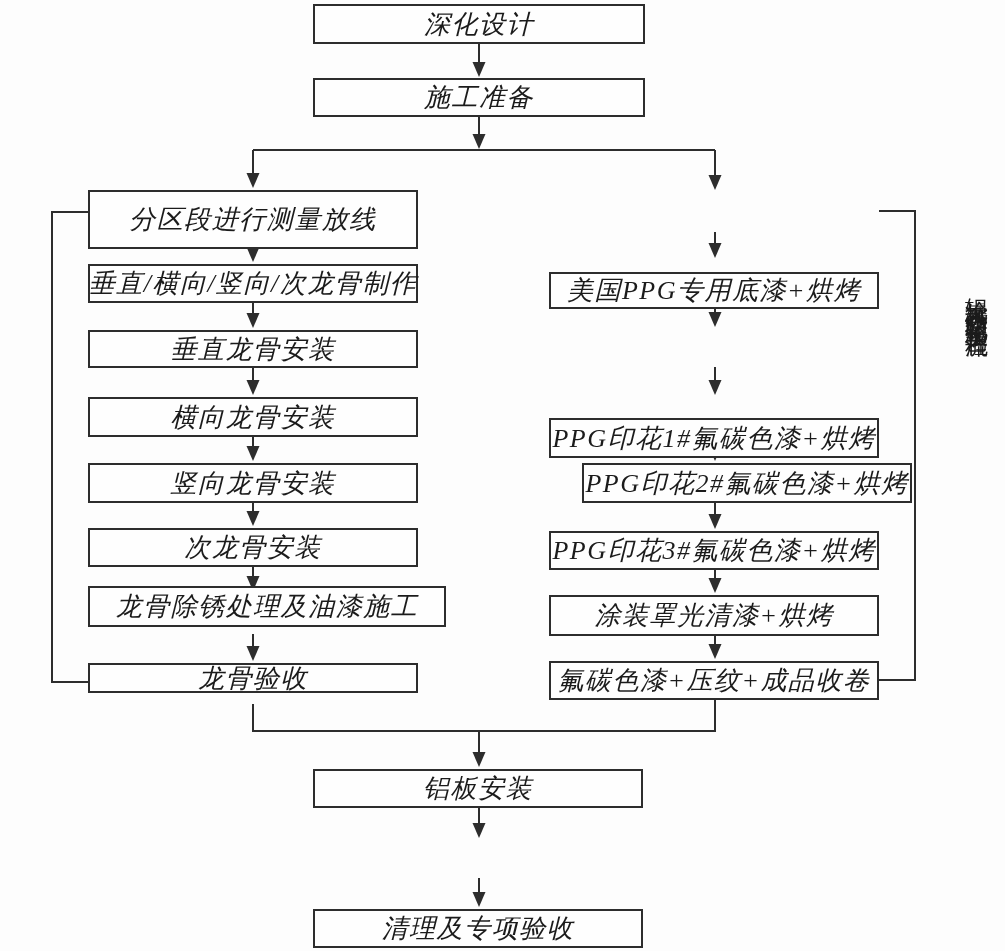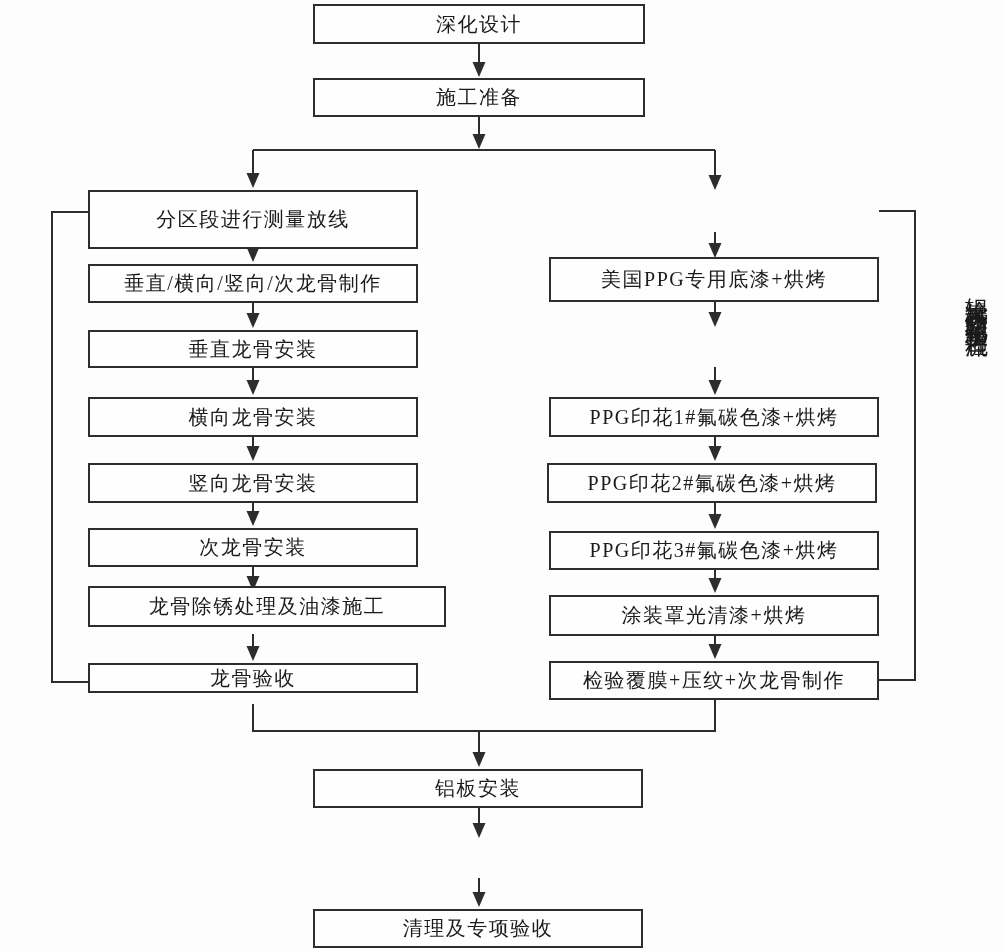--- a/index.html
+++ b/index.html
@@ -32,24 +32,25 @@
     stroke: none;
   }
   .node {
     position: absolute;
     box-sizing: border-box;
     border: 2px solid var(--line, #2d2d2d);
     background: var(--box_fill, #fefefe);
     display: flex;
     align-items: center;
     justify-content: center;
-    font-size: 20px;
+    font-size: 26px;
     letter-spacing: 1.5px;
     white-space: nowrap;
     color: var(--text, #1b1b1b);
+    font-style: italic;
   }
   .side-label {
     position: absolute;
     left: 961px;
     top: 279px;
     writing-mode: vertical-rl;
     text-orientation: upright;
     font-size: 23px;
     letter-spacing: 3px;
     color: var(--text, #1b1b1b);
@@ -120,25 +121,25 @@
 
   <div class="node" style="left:88px;top:190px;width:330px;height:59px">分区段进行测量放线</div>
   <div class="node" style="left:88px;top:264px;width:330px;height:39px">垂直/横向/竖向/次龙骨制作</div>
   <div class="node" style="left:88px;top:330px;width:330px;height:38px">垂直龙骨安装</div>
   <div class="node" style="left:88px;top:397px;width:330px;height:40px">横向龙骨安装</div>
   <div class="node" style="left:88px;top:463px;width:330px;height:40px">竖向龙骨安装</div>
   <div class="node" style="left:88px;top:528px;width:330px;height:39px">次龙骨安装</div>
   <div class="node" style="left:88px;top:586px;width:358px;height:41px">龙骨除锈处理及油漆施工</div>
   <div class="node" style="left:88px;top:663px;width:330px;height:30px">龙骨验收</div>
 
-  <div class="node" style="left:549px;top:257px;width:330px;height:45px">美国PPG专用底漆+烘烤</div>
-  <div class="node" style="left:549px;top:397px;width:330px;height:40px">PPG印花1#氟碳色漆+烘烤</div>
-  <div class="node" style="left:547px;top:463px;width:330px;height:40px">PPG印花2#氟碳色漆+烘烤</div>
+  <div class="node" style="left:549px;top:272px;width:330px;height:37px">美国PPG专用底漆+烘烤</div>
+  <div class="node" style="left:549px;top:418px;width:330px;height:40px">PPG印花1#氟碳色漆+烘烤</div>
+  <div class="node" style="left:582px;top:463px;width:330px;height:40px">PPG印花2#氟碳色漆+烘烤</div>
   <div class="node" style="left:549px;top:531px;width:330px;height:39px">PPG印花3#氟碳色漆+烘烤</div>
   <div class="node" style="left:549px;top:595px;width:330px;height:41px">涂装罩光清漆+烘烤</div>
-  <div class="node" style="left:549px;top:661px;width:330px;height:39px">检验覆膜+压纹+次龙骨制作</div>
+  <div class="node" style="left:549px;top:661px;width:330px;height:39px">氟碳色漆+压纹+成品收卷</div>
 
   <div class="node" style="left:313px;top:769px;width:330px;height:39px">铝板安装</div>
   <div class="node" style="left:313px;top:909px;width:330px;height:39px">清理及专项验收</div>
 
   <div class="side-label">辊涂氟碳石纹印花铝板工艺流程</div>
 
 </div>
 
 </body></html>

